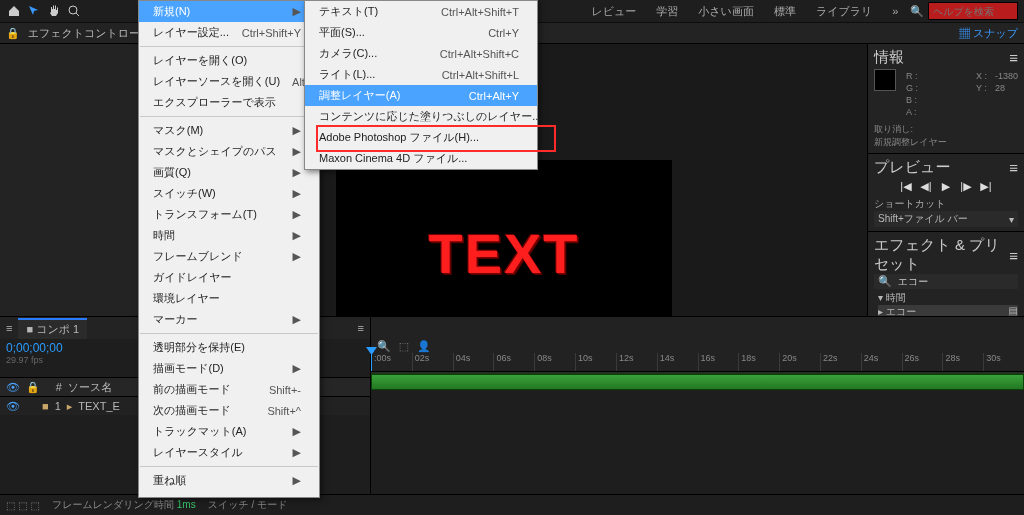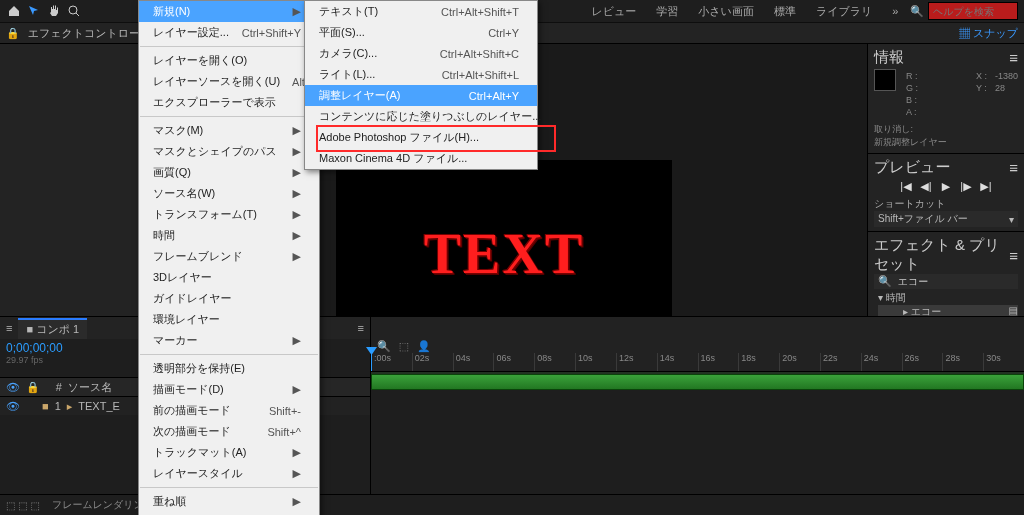--- a/index.html
+++ b/index.html
@@ -11,21 +11,21 @@
   .help-search{display:flex;align-items:center;gap:4px;color:#888}
   .help-search input{background:#b91c1c;border:1px solid #000;color:#ccc;height:16px;width:80px;font-size:10px;padding:0 4px}
   .row2{height:20px;background:#232323;border-bottom:1px solid #000;display:flex;align-items:center;padding:0 6px;gap:8px}
   .snap{color:#3a99ff}
   .main{display:flex;height:444px}
   .left{width:140px;background:#232323;border-right:1px solid #000}
   .center{flex:1;display:flex;flex-direction:column;background:#232323;position:relative}
   .right{width:156px;background:#232323;border-left:1px solid #000;display:flex;flex-direction:column}
   .preview{flex:1;display:flex;align-items:center;justify-content:center;background:#1a1a1a;position:relative}
   .canvas{width:336px;height:188px;background:#000;display:flex;align-items:center;justify-content:center}
-  .text-graphic{font-family:Liberation Serif, serif;font-weight:900;font-size:56px;color:#ff1e1e;text-shadow:0 0 2px #400,1px 1px 0 #800,-1px -1px 0 #800,2px 2px 0 #500;letter-spacing:2px}
+  .text-graphic{font-family:Liberation Sans, sans-serif;font-weight:900;font-size:56px;color:#ff1e1e;text-shadow:0 0 2px #400,1px 1px 0 #800,-1px -1px 0 #800,2px 2px 0 #500;letter-spacing:2px}
   .preview-ctrl{height:24px;background:#232323;border-top:1px solid #000;display:flex;align-items:center;padding:0 8px;gap:10px;color:#8a8a8a;font-size:10px}
   .preview-ctrl .sep{color:#444}
   .timeline-area{height:178px;background:#1e1e1e;border-top:1px solid #000;display:flex}
   .tl-left{width:370px;border-right:1px solid #000;display:flex;flex-direction:column}
   .tl-tabrow{height:22px;background:#232323;display:flex;align-items:center;padding:0 6px;gap:6px}
   .tl-tab{background:#2b2b2b;padding:2px 8px;border-top:2px solid #2a7cff}
   .tl-head{height:34px;display:flex;flex-direction:column;padding:2px 6px;border-bottom:1px solid #000}
   .tc{color:#2a9cff;font-size:12px}
   .tl-cols{height:18px;display:flex;align-items:center;padding:0 6px;background:#262626;border-bottom:1px solid #000;gap:6px}
   .tl-rows{flex:1;overflow:hidden}
@@ -188,21 +188,21 @@
       <div class="panel-title">
           <span>エフェクト &amp; プリセット</span>
           <span>≡</span>
         </div>
       <div class="ef-search">
           <span>🔍</span>
           <input value="エコー" style="">
         </div>
       <div style="padding:2px 0 0 4px;font-size:10px">
         <div>▾ <span>時間</span></div>
-        <div style="padding-left:25px;background:#3a3a3a;display:flex;justify-content:space-between">
+        <div style="padding-left:0;background:#3a3a3a;display:flex;justify-content:space-between">
             <span>▸ <span>エコー</span></span>
             <span>▤</span>
           </div>
       </div>
     </div>
     <div class="panel" style="flex:1">
       <div class="panel-title">
           <span>段落</span>
           <span>≡</span>
         </div>
@@ -321,38 +321,34 @@
     </div>
     <div class="mi">
       <span>マスクとシェイプのパス</span>
       <span class="arr">▶</span>
     </div>
     <div class="mi">
       <span>画質(Q)</span>
       <span class="arr">▶</span>
     </div>
     <div class="mi">
-      <span>ソース名(W)</span>
+      <span>スイッチ(W)</span>
       <span class="arr">▶</span>
     </div>
     <div class="mi">
       <span>トランスフォーム(T)</span>
       <span class="arr">▶</span>
     </div>
     <div class="mi">
       <span>時間</span>
       <span class="arr">▶</span>
     </div>
     <div class="mi">
       <span>フレームブレンド</span>
       <span class="arr">▶</span>
-    </div>
-    <div class="mi">
-      <span>3Dレイヤー</span>
-      <span></span>
     </div>
     <div class="mi">
       <span>ガイドレイヤー</span>
       <span></span>
     </div>
     <div class="mi">
       <span>環境レイヤー</span>
       <span></span>
     </div>
     <div class="mi">

